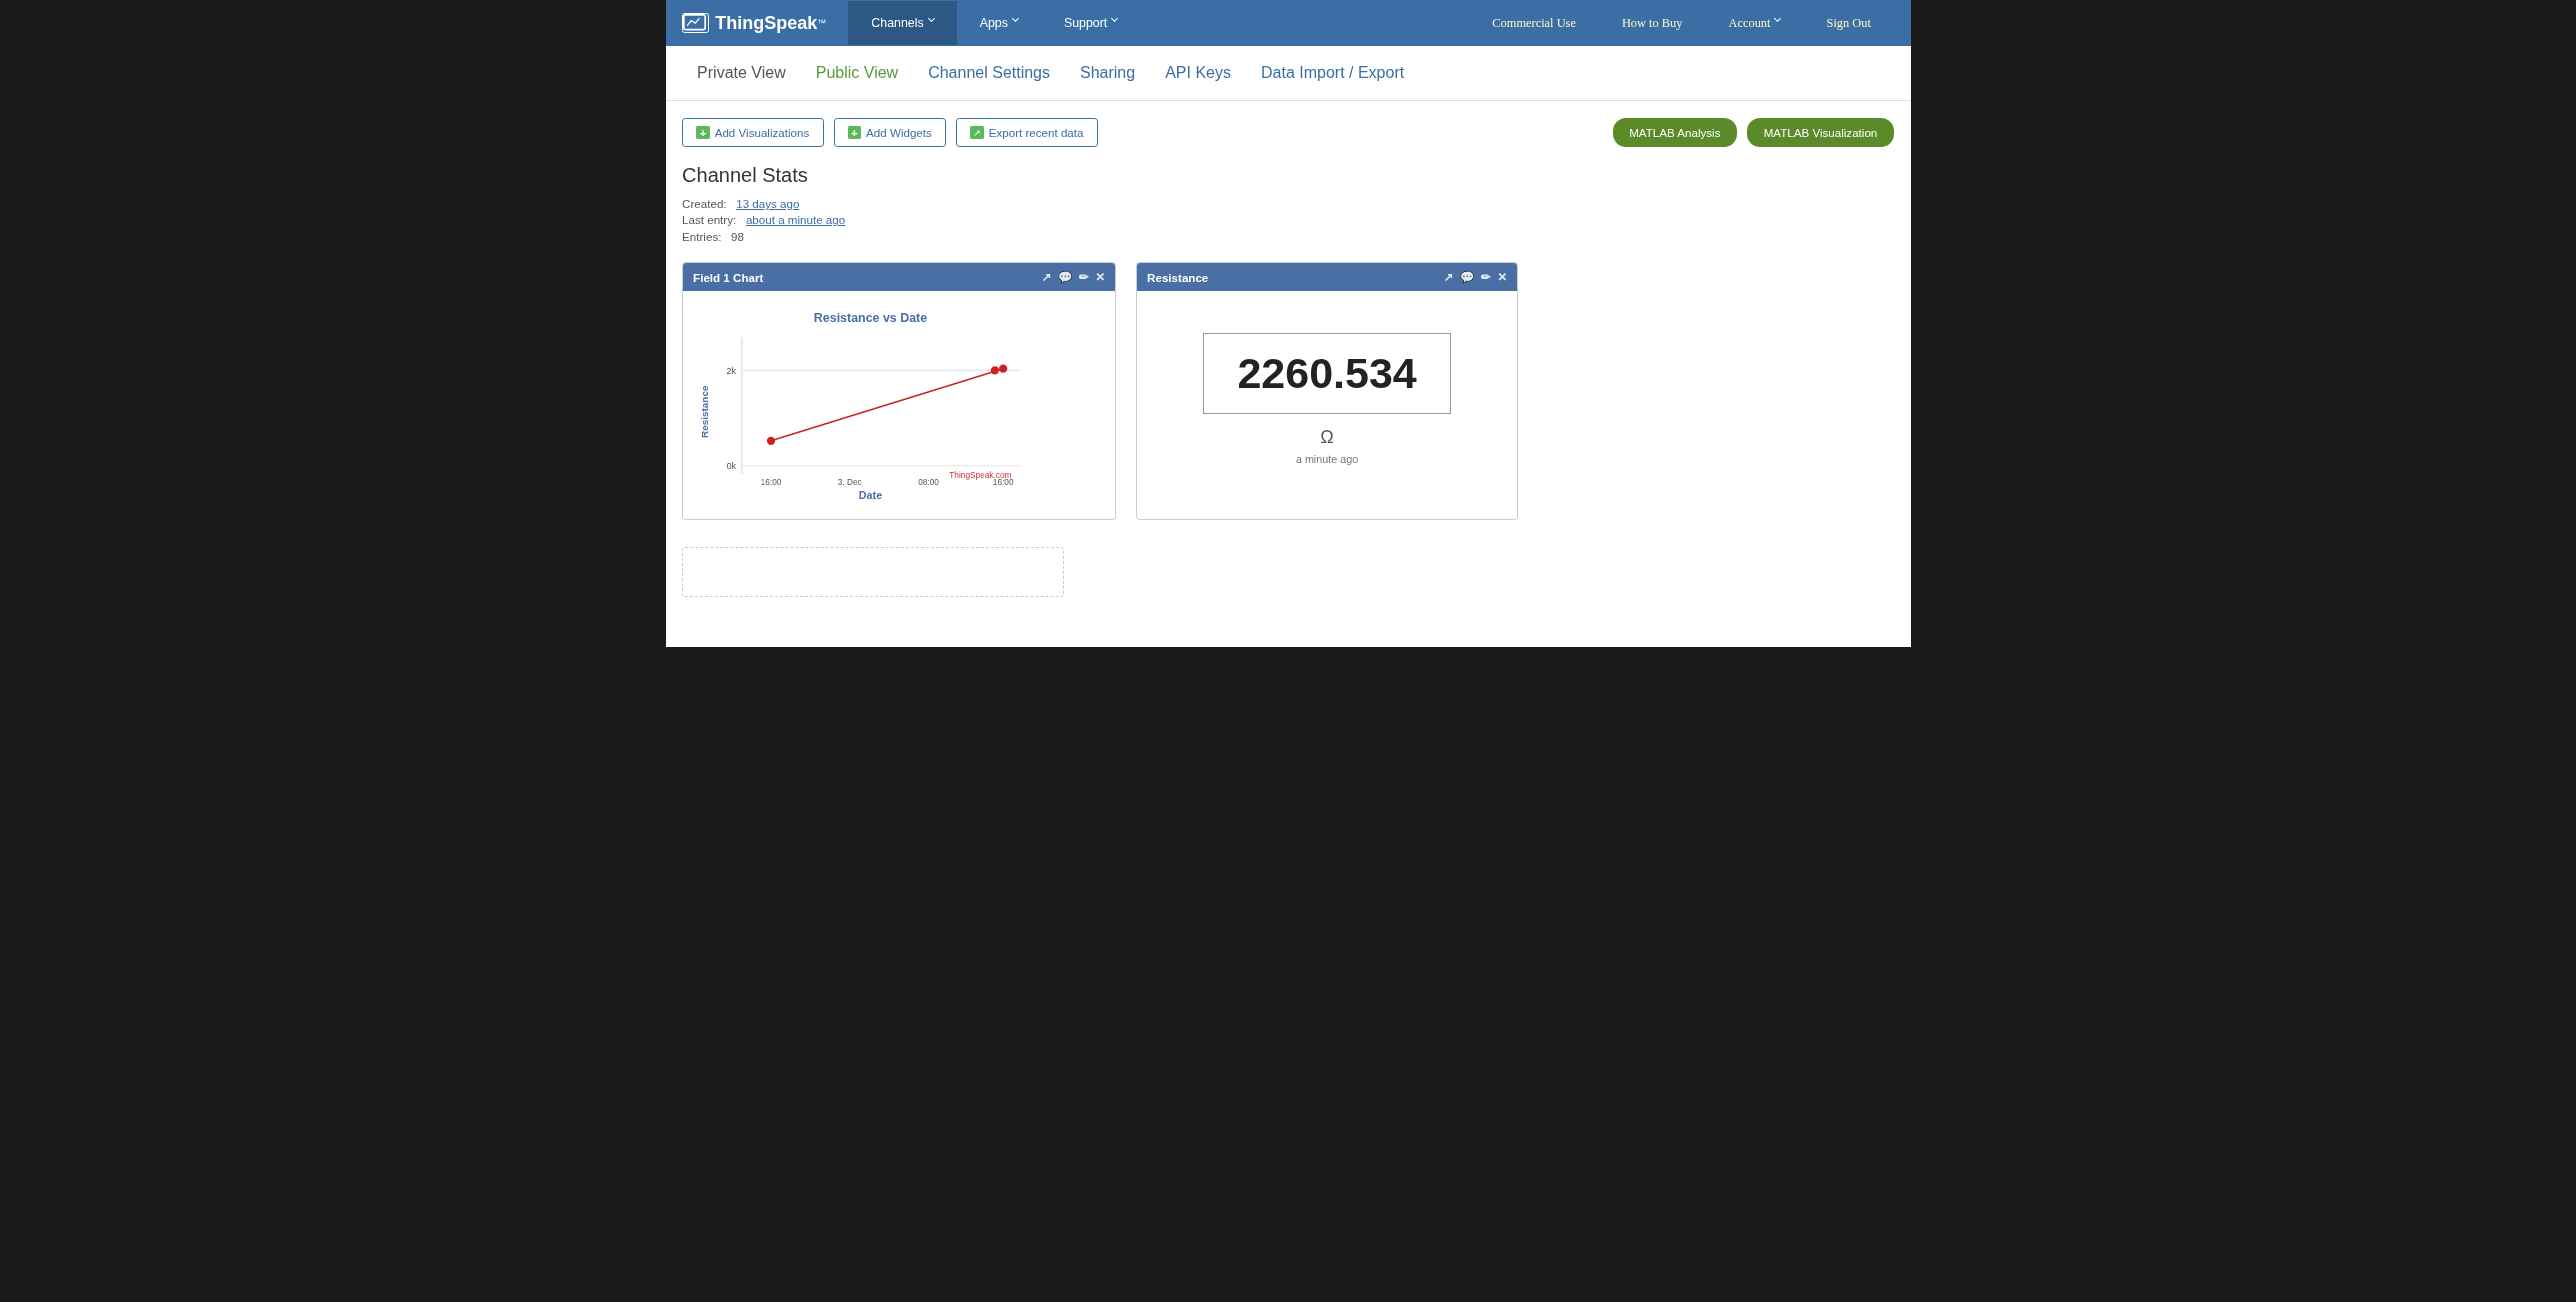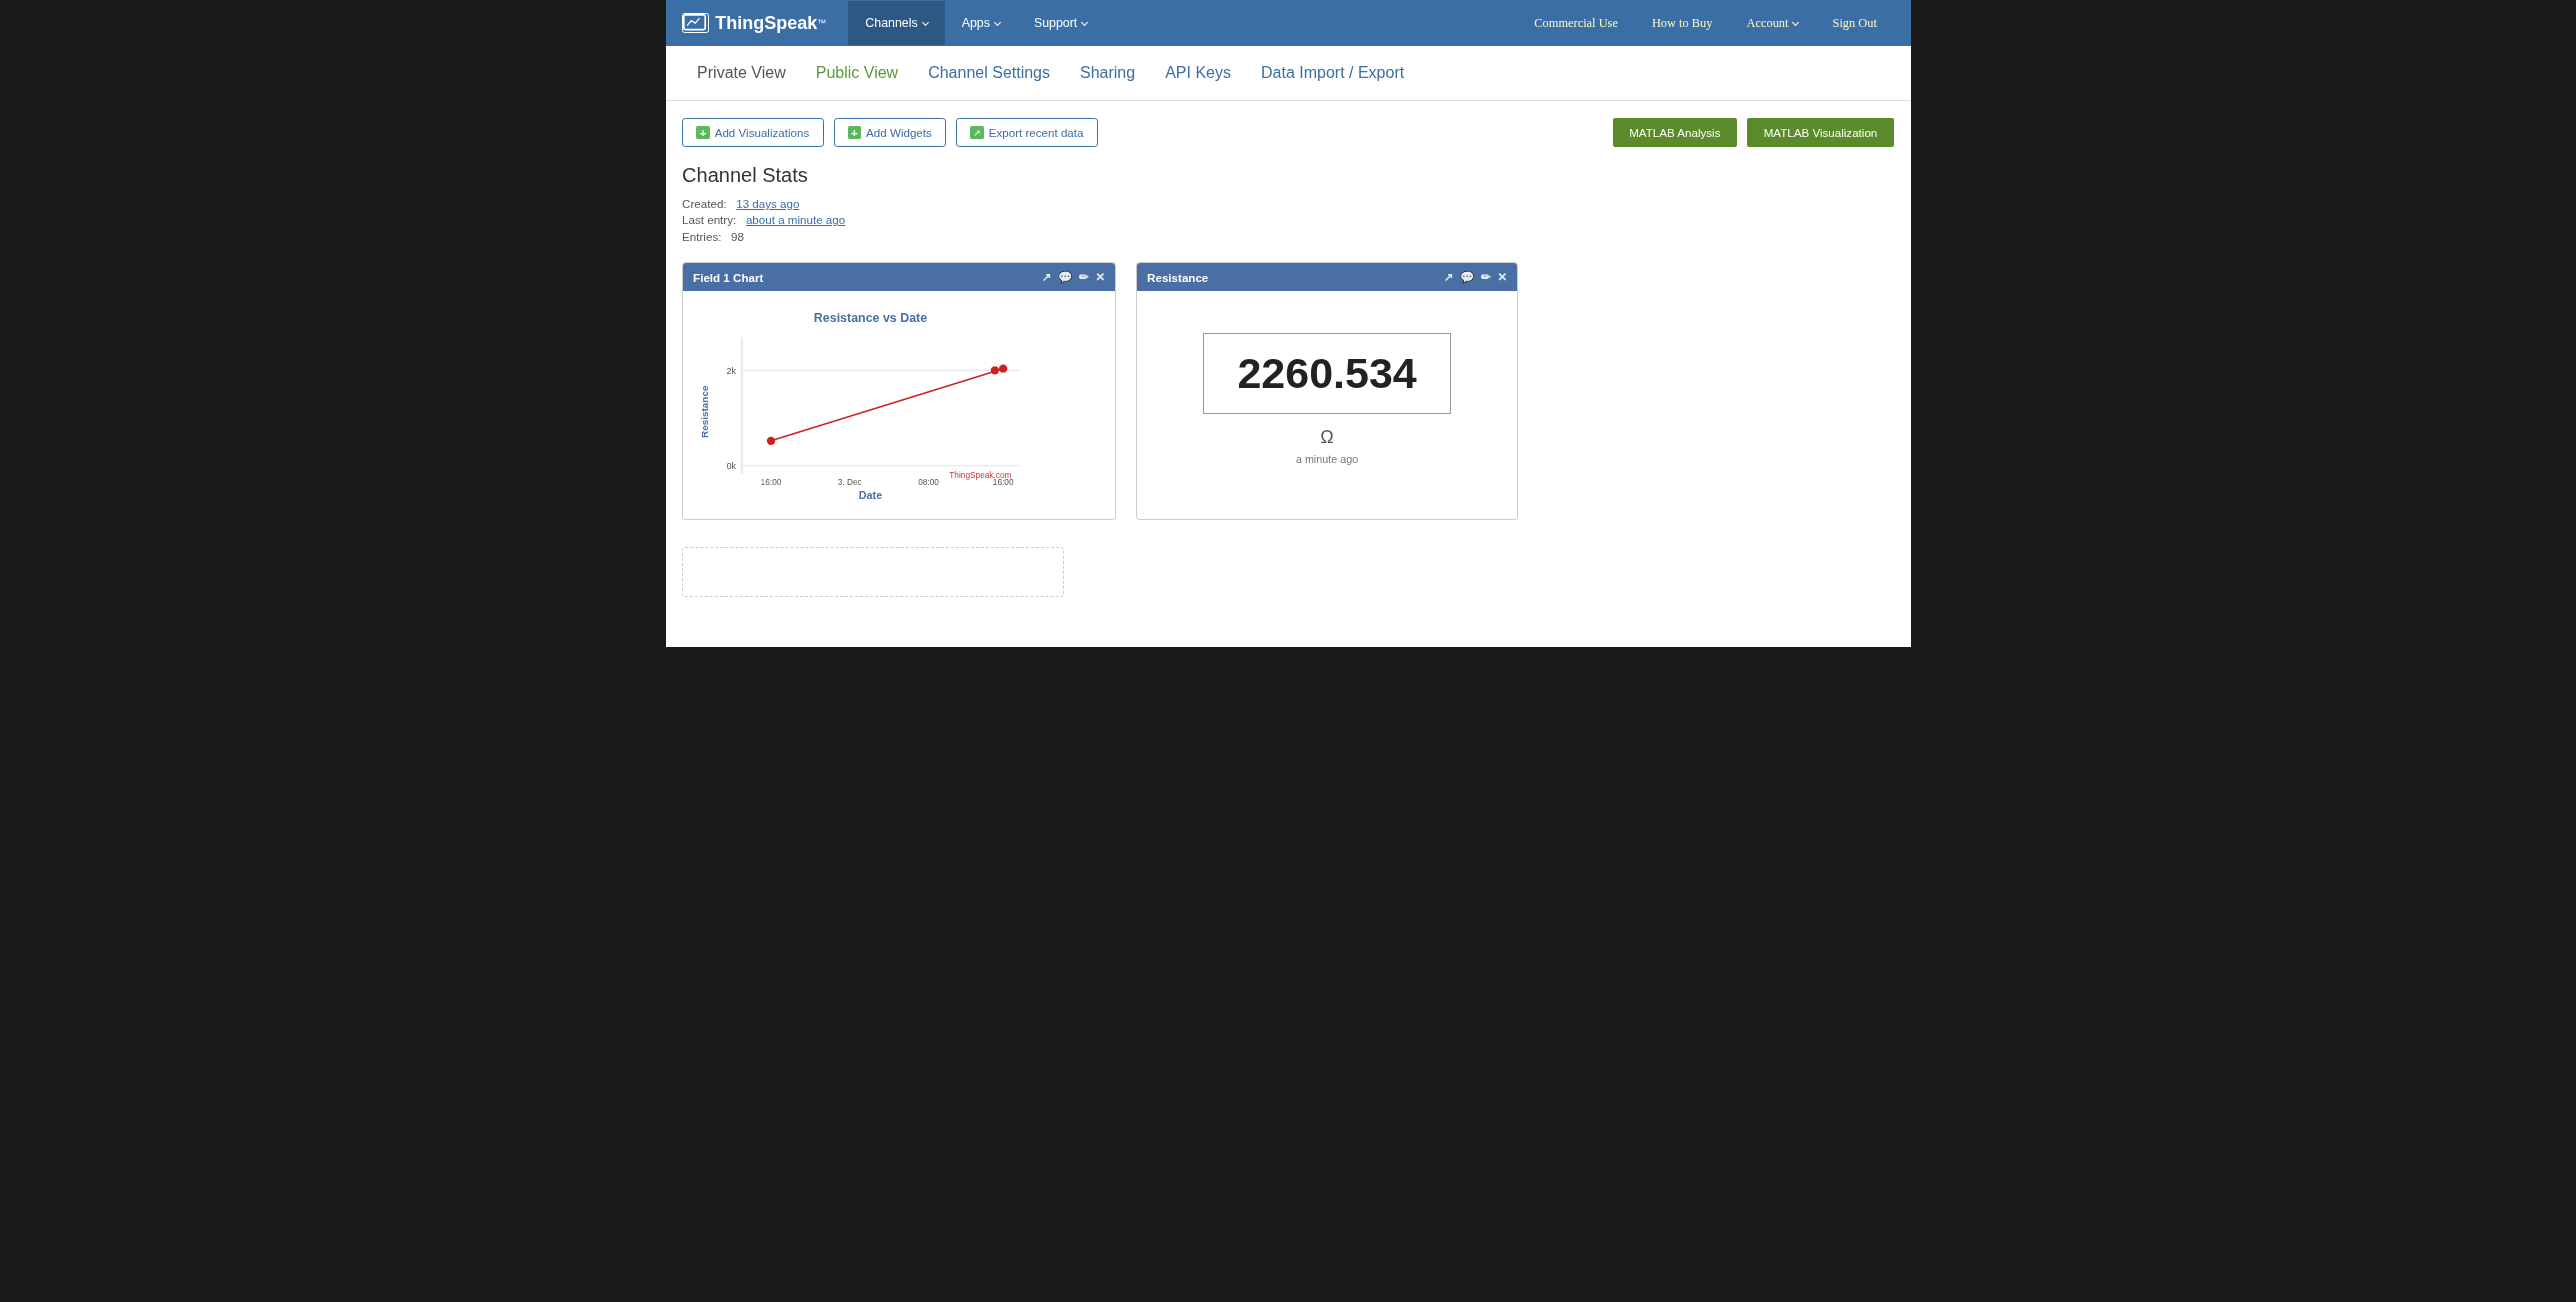--- a/index.html
+++ b/index.html
@@ -36,25 +36,24 @@
       margin-right: 6.6px;
       display: inline-block;
       position: relative;
     }
     .nav-left {
       display: flex;
       align-items: center;
     }
     .nav-item {
       color: #fff;
-      padding: 15px 17px;
+      padding: 15px 23px;
       font-size: 12.4px;
       cursor: pointer;
       display: flex;
-      align-items: center;
       gap: 3.3px;
     }
     .nav-item.active, .nav-item:hover {
       background: rgba(0,0,0,0.2);
     }
     .nav-right {
       margin-left: auto;
       display: flex;
       align-items: center;
     }
@@ -126,21 +125,21 @@
       justify-content: center;
       font-size: 9px;
     }
     .btn-matlab {
       background: #5a8a2a;
       color: #fff;
       border: none;
       padding: 8.3px 16.6px;
       font-size: 11.6px;
       cursor: pointer;
-      border-radius: 2px;
+      border-radius: 13px;
     }
     .toolbar-right {
       margin-left: auto;
       display: flex;
       gap: 10px;
     }
 
     
     .channel-stats {
       padding: 8.3px 16.6px 16.6px 16.6px;

